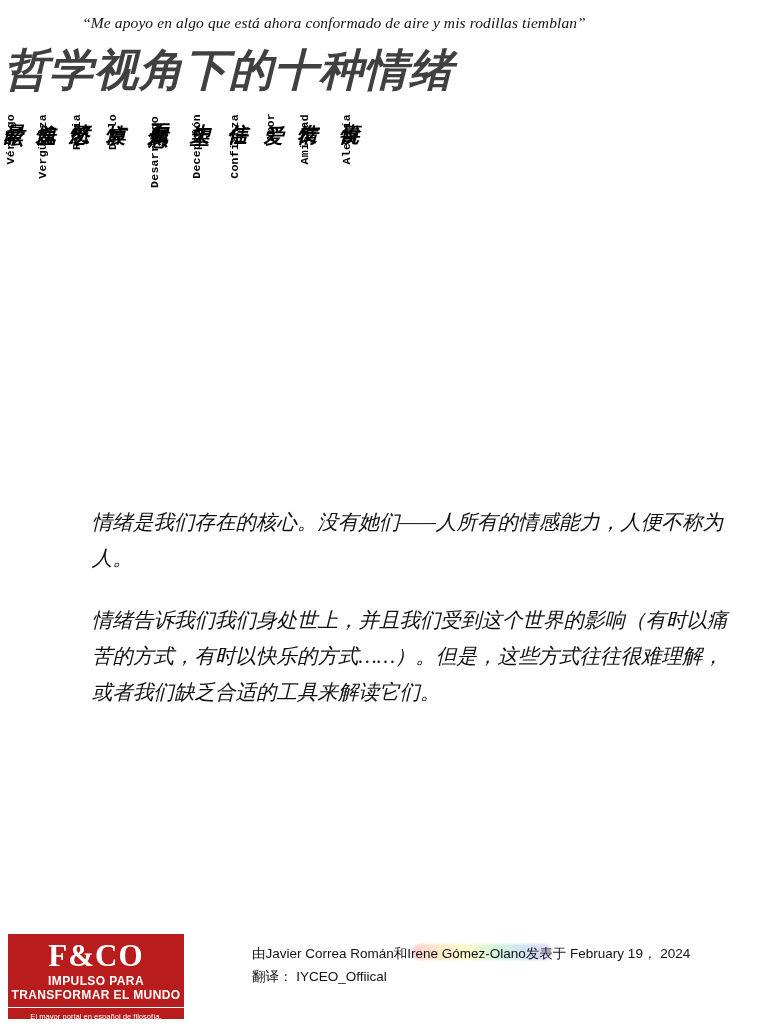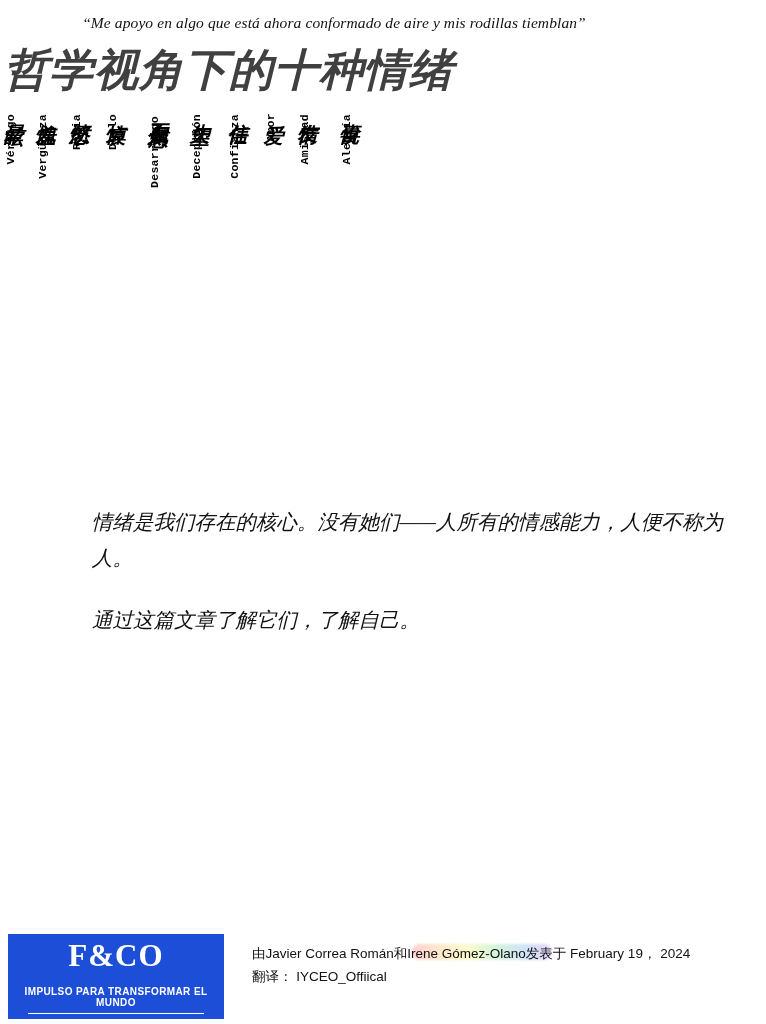--- a/index.html
+++ b/index.html
@@ -105,41 +105,41 @@
     position: absolute;
     left: 0;
     top: 934px;
     width: 766px;
     height: 90px;
   }
   .logo-box {
     position: absolute;
     left: 8px;
     top: 0px;
-    width: 216px;
+    width: 176px;
     height: 85px;
-    background: #1d4ed8;
+    background: #b91c1c;
     color: #ffffff;
     text-align: center;
     box-sizing: border-box;
     padding-top: 6px;
   }
   .logo-main {
     font-family: "Liberation Serif", serif;
     font-weight: bold;
     font-size: 31px;
     letter-spacing: 1px;
     line-height: 1.05;
   }
   .logo-sub {
     font-family: "Liberation Sans", sans-serif;
     font-weight: bold;
-    font-size: 10px;
+    font-size: 12px;
     letter-spacing: 0.4px;
-    margin-top: 13px;
+    margin-top: 1px;
   }
   .logo-rule {
     width: 176px;
     height: 1px;
     background: #ffffff;
     margin: 5px auto 4px auto;
   }
   .logo-desc {
     font-family: "Liberation Sans", sans-serif;
     font-size: 7.6px;
@@ -222,21 +222,21 @@
     <span class="es">Amistad</span>
   </div>
   <div class="emotion" style="left:340px;">
     <span class="cn">喜悅</span>
     <span class="es">Alegría</span>
   </div>
 </div>
 
 <div class="body-text">
   <p>情绪是我们存在的核心。没有她们——人所有的情感能力，人便不称为人。</p>
-  <p>通过这篇文章了解它们，了解自己。</p>
+  <p>情绪告诉我们我们身处世上，并且我们受到这个世界的影响（有时以痛苦的方式，有时以快乐的方式……）。但是，这些方式往往很难理解，或者我们缺乏合适的工具来解读它们。</p>
 </div>
 
 <div class="smudge"></div>
 
 <div class="footer">
   <div class="logo-box">
     <div class="logo-main">F&amp;CO</div>
     <div class="logo-sub">IMPULSO PARA TRANSFORMAR EL MUNDO</div>
     <div class="logo-rule"></div>
     <div class="logo-desc">El mayor portal en español de filosofía, pensamiento y cultura, para hacerse preguntas buscar respuestas y abrir tu horizonte</div>

